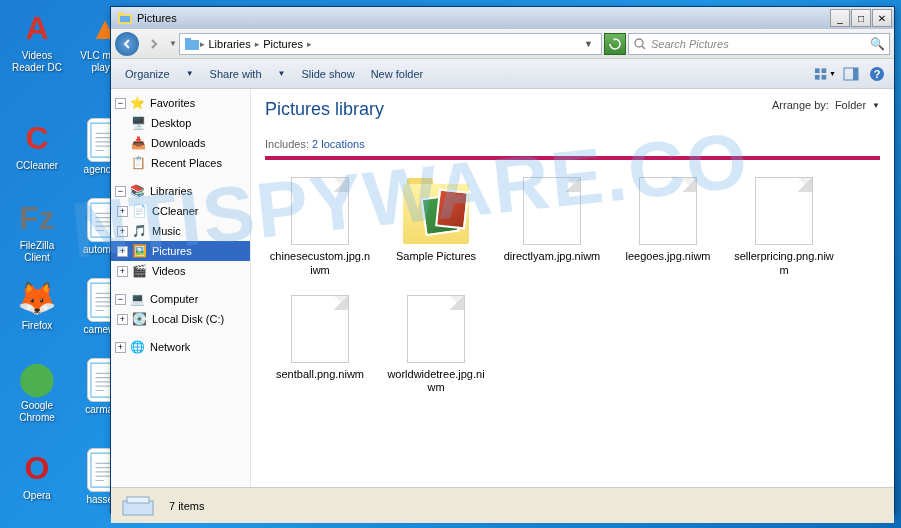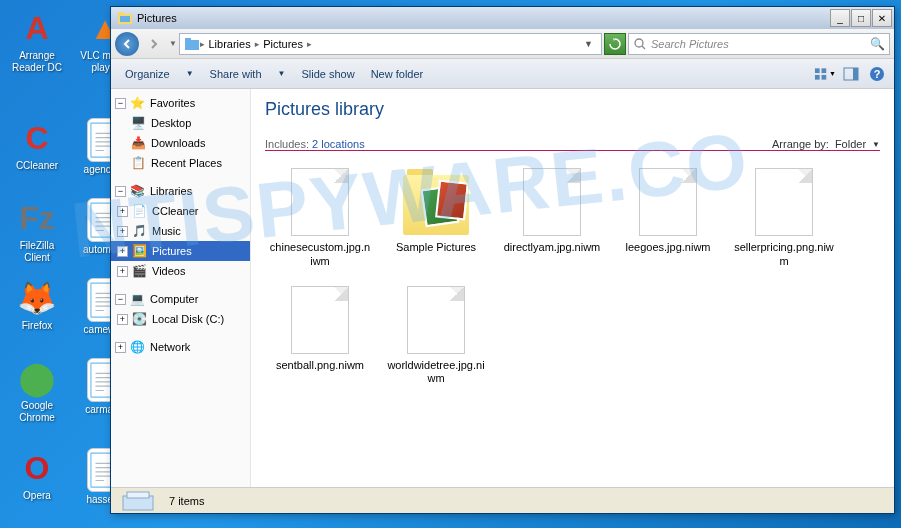--- a/index.html
+++ b/index.html
@@ -46,31 +46,31 @@
     .side-group { margin-bottom: 8px; }
     .side-header { display: flex; align-items: center; padding: 2px 4px; gap: 4px; cursor: pointer; }
     .side-header .exp { width: 11px; height: 11px; border: 1px solid #aab; font-size: 9px; display: flex; align-items: center; justify-content: center; background: #fff; }
     .side-item { display: flex; align-items: center; padding: 2px 4px 2px 20px; gap: 4px; cursor: pointer; }
     .side-item .exp { width: 11px; height: 11px; border: 1px solid #aab; font-size: 9px; display: flex; align-items: center; justify-content: center; background: #fff; margin-left: -14px; }
     .side-item.selected { background: #316ac5; color: #fff; }
     .mini-icon { width: 16px; height: 16px; display: inline-flex; align-items: center; justify-content: center; font-size: 12px; }
     
     
     .main { flex: 1; background: #fff; padding: 10px 14px; position: relative; }
-    .main-header { display: flex; justify-content: space-between; align-items: flex-end; border-bottom: 1px solid #be185d; margin-bottom: 10px; }
+    .main-header { display: flex; justify-content: space-between; align-items: flex-start; border-bottom: 4px solid #be185d; padding-bottom: 6px; margin-bottom: 10px; }
     .main-title { font-size: 18px; color: #194d8f; }
     .main-subtitle { font-size: 11px; color: #666; margin-top: 18px; }
     .arrange { font-size: 11px; color: #333; display: flex; align-items: center; gap: 6px; }
     .files { display: flex; flex-wrap: wrap; gap: 6px; }
     .file-item { width: 110px; display: flex; flex-direction: column; align-items: center; padding: 4px; cursor: pointer; }
     .file-icon { width: 70px; height: 74px; display: flex; align-items: center; justify-content: center; }
     .file-label { font-size: 11px; text-align: center; line-height: 1.25; margin-top: 2px; word-break: break-word; }
     
     
-    .statusbar { height: 26px; background: #ece9d8; border-top: 1px solid #ccc; display: flex; align-items: center; padding: 0 10px; gap: 12px; font-size: 11px; }
+    .statusbar { height: 36px; background: #ece9d8; border-top: 1px solid #ccc; display: flex; align-items: center; padding: 0 10px; gap: 12px; font-size: 11px; }
     
     
     .watermark { position: absolute; left: 70px; top: 150px; font-size: 78px; font-weight: bold; color: rgba(100,170,230,.28); transform: rotate(-6deg); letter-spacing: 2px; pointer-events: none; font-family: Arial; }
     
     
     .folder-thumb { width: 70px; height: 70px; position: relative; }
     .folder-thumb .fb { position: absolute; inset: 8px 2px 2px 2px; background: linear-gradient(#fff3a5, #f5da6b); border-radius: 2px; }
     .folder-thumb .ft { position: absolute; left: 6px; top: 2px; width: 26px; height: 10px; background: #f5da6b; border-radius: 2px 2px 0 0; }
     .folder-thumb .pic1 { position: absolute; left: 22px; top: 20px; width: 34px; height: 38px; background: linear-gradient(135deg,#45a049,#2e7031); transform: rotate(-8deg); border: 2px solid #fff; }
     .folder-thumb .pic2 { position: absolute; left: 36px; top: 14px; width: 30px; height: 38px; background: linear-gradient(135deg,#d94e2f,#a03320); transform: rotate(6deg); border: 2px solid #fff; }
@@ -79,21 +79,21 @@
     .blank-file::before { content: ''; position: absolute; right: 0; top: 0; border-style: solid; border-width: 0 14px 14px 0; border-color: transparent #f0f0f0 transparent transparent; }
     .blank-file::after { content: ''; position: absolute; right: 0; top: 0; width: 14px; height: 14px; background: linear-gradient(135deg, transparent 50%, #ddd 50%); }
   </style>
 </head>
 <body>
 
 <div class="desktop">
 
 <div class="desktop-icon" style="left: 6px; top: 8px;">
       <div class="icon-img" style="color:#d1352b;background:transparent;border-radius:6px;font-weight:bold;">A</div>
-      <div class="label">Arrange Reader DC</div>
+      <div class="label">Videos Reader DC</div>
     </div>
     <div class="desktop-icon" style="left: 74px; top: 8px;">
       <div class="icon-img" style="color:#f07d1a;background:transparent;border-radius:6px;font-weight:bold;">▲</div>
       <div class="label">VLC media player</div>
     </div>
     <div class="desktop-icon" style="left: 6px; top: 118px;">
       <div class="icon-img" style="color:#d6322e;background:transparent;border-radius:6px;font-weight:bold;">C</div>
       <div class="label">CCleaner</div>
     </div>
     <div class="desktop-icon" style="left: 74px; top: 118px;">

